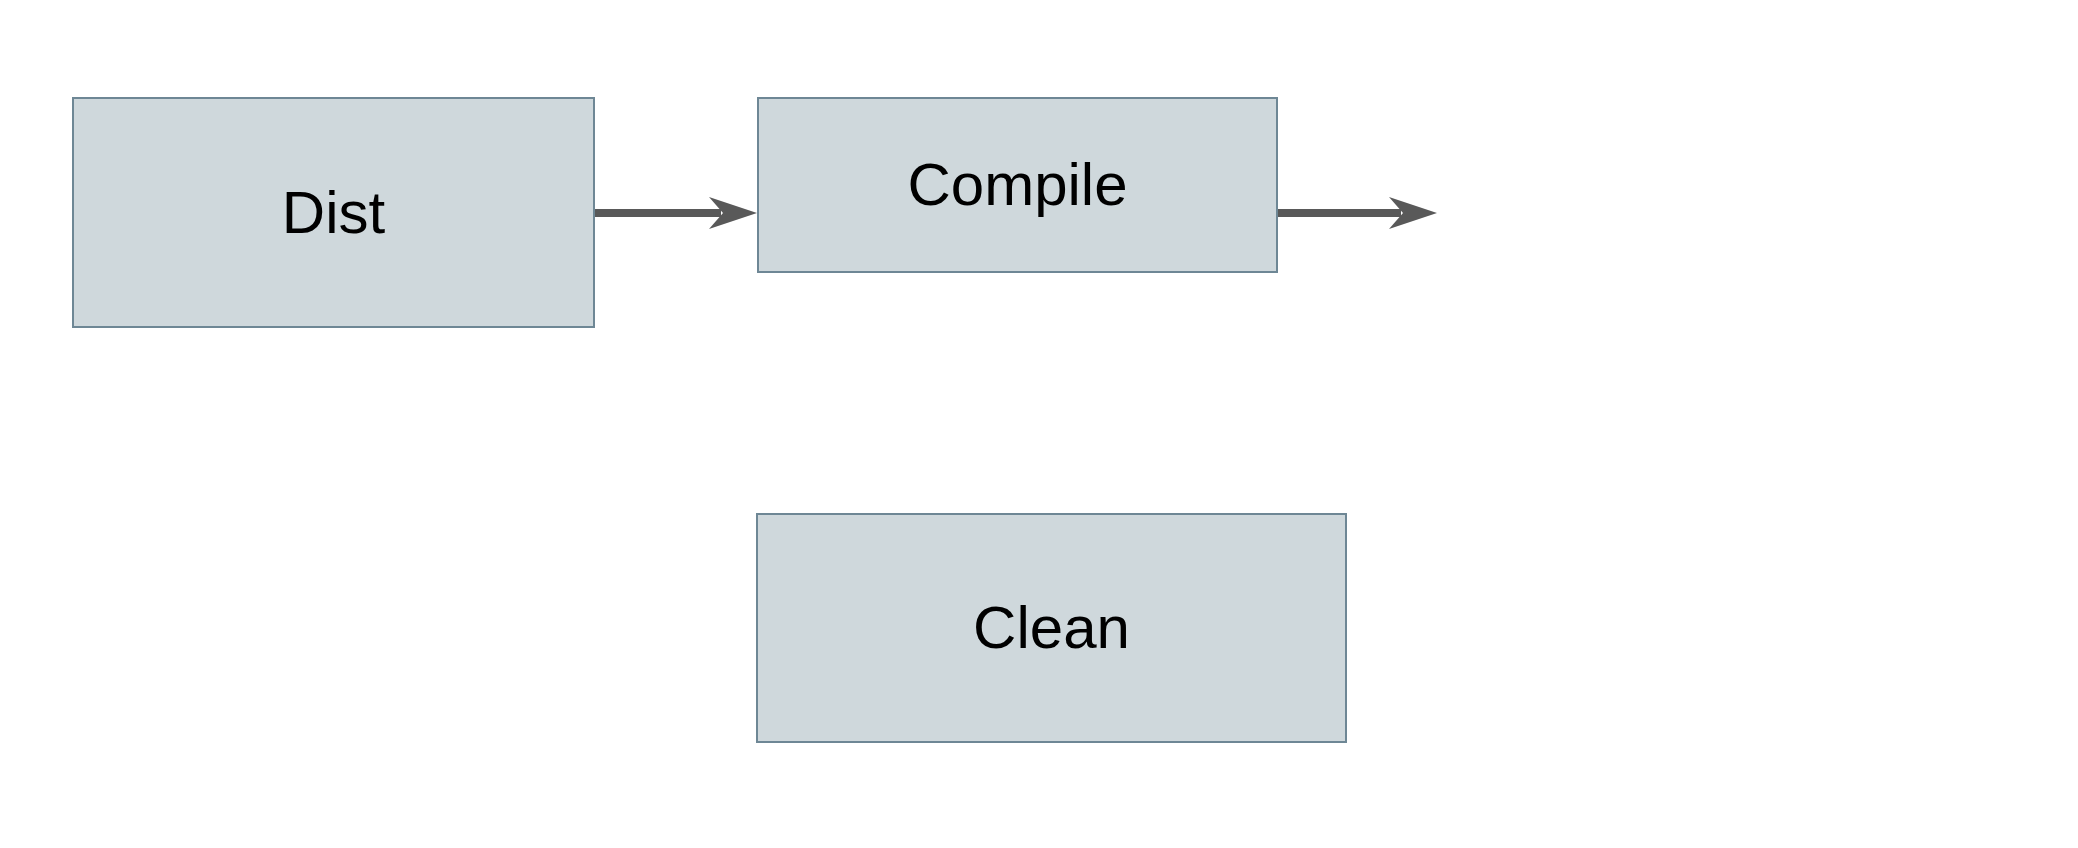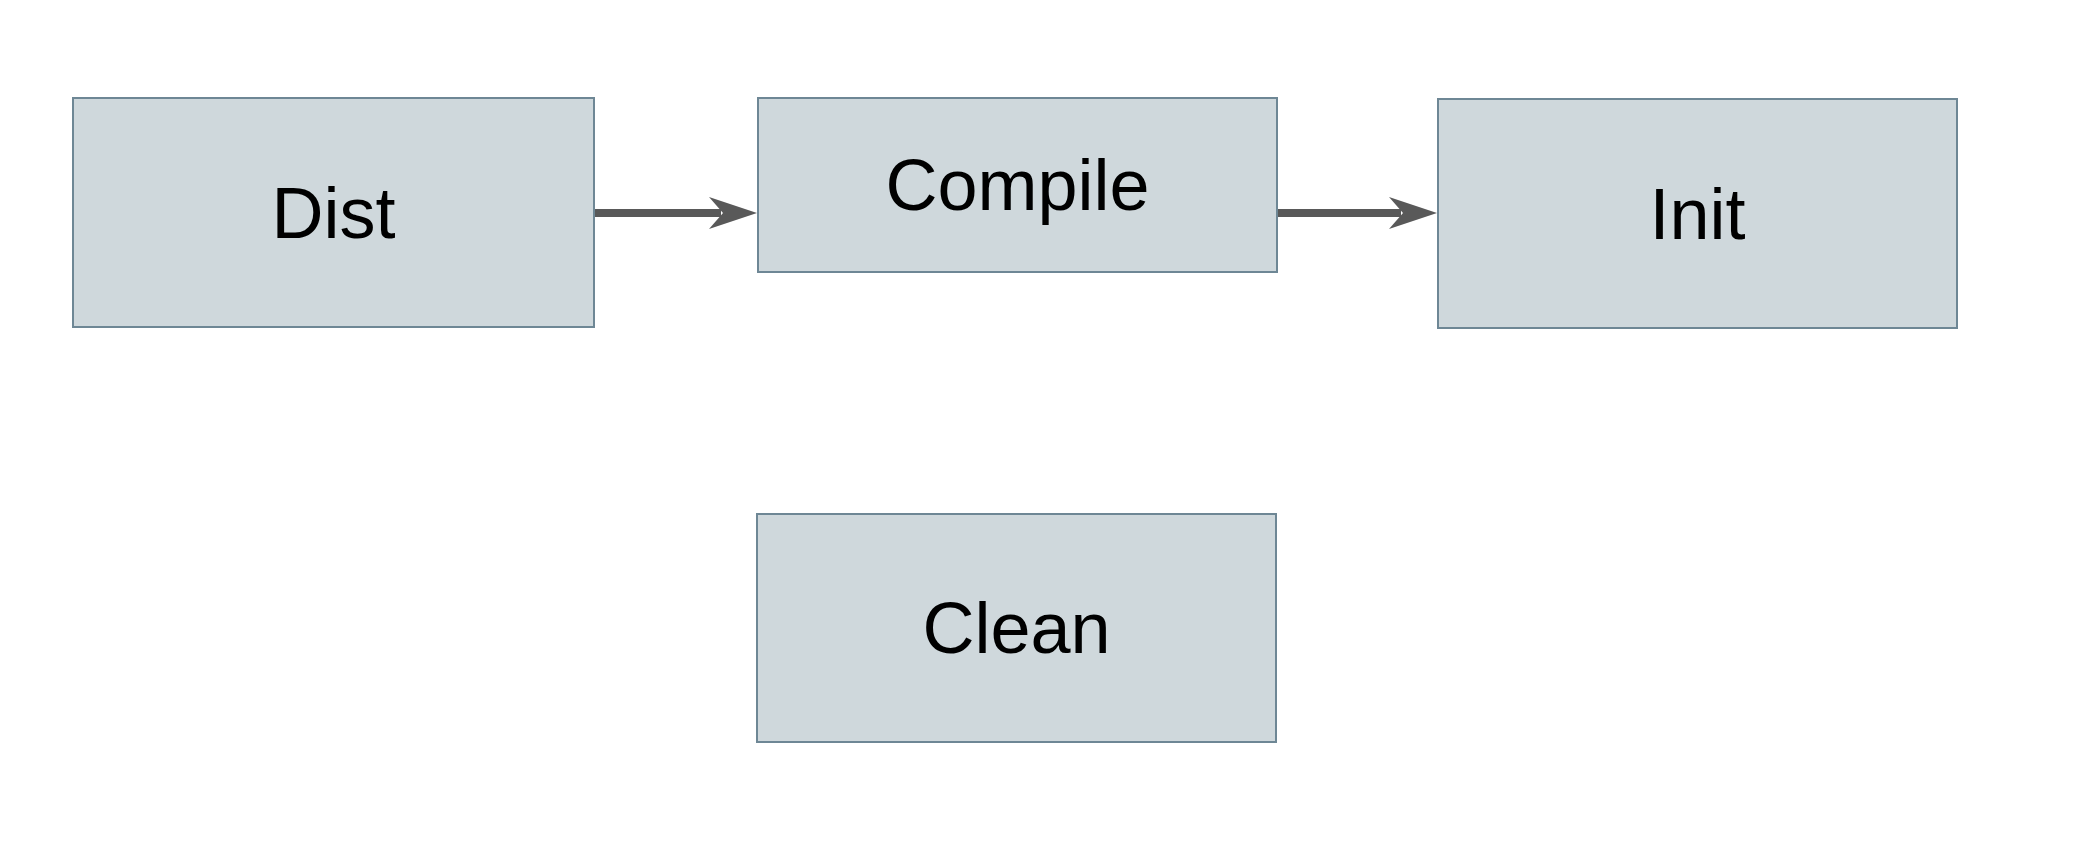--- a/index.html
+++ b/index.html
@@ -18,30 +18,30 @@
   .node {
     position: absolute;
     box-sizing: border-box;
     background: var(--node-fill, #cfd8dc);
     border: 2px solid var(--node-border, #6e8795);
     display: flex;
     align-items: center;
     justify-content: center;
   }
   .node-label {
-    font-size: 72px;
+    font-size: 60px;
     font-weight: 400;
     line-height: 1;
     color: var(--text, #000000);
     white-space: nowrap;
   }
   .node-dist    { left: 72px;   top: 97px;  width: 523px; height: 231px; }
   .node-compile { left: 757px;  top: 97px;  width: 521px; height: 176px; }
   .node-init    { left: 1437px; top: 98px;  width: 521px; height: 231px; }
-  .node-clean   { left: 756px;  top: 513px; width: 521px; height: 230px; }
+  .node-clean   { left: 756px;  top: 513px; width: 591px; height: 230px; }
   .arrow {
     position: absolute;
     color: var(--arrow, #595959);
     display: block;
   }
   .arrow-1 { left: 595px;  top: 195px; width: 162px; height: 36px; }
   .arrow-2 { left: 1278px; top: 195px; width: 159px; height: 36px; }
 </style>
 </head>
 <body>
@@ -59,21 +59,18 @@
 
   <div class="node node-compile">
     <span class="node-label">Compile</span>
   </div>
 
   <svg class="arrow arrow-2" viewBox="0 0 159 36" preserveAspectRatio="none" xmlns="http://www.w3.org/2000/svg">
     <line x1="0" y1="18" x2="123" y2="18" stroke="currentColor" stroke-width="8"></line>
     <polygon points="159,18 111,2 125,18 111,34" fill="currentColor"></polygon>
   </svg>
 
-  <div class="node node-init">
-    <span class="node-label">Init</span>
-  </div>
 
   <div class="node node-clean">
     <span class="node-label">Clean</span>
   </div>
 
 </div>
 
 </body></html>

